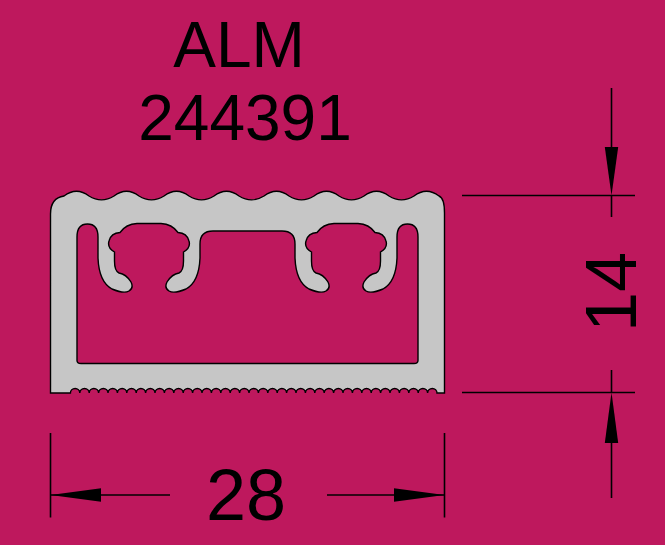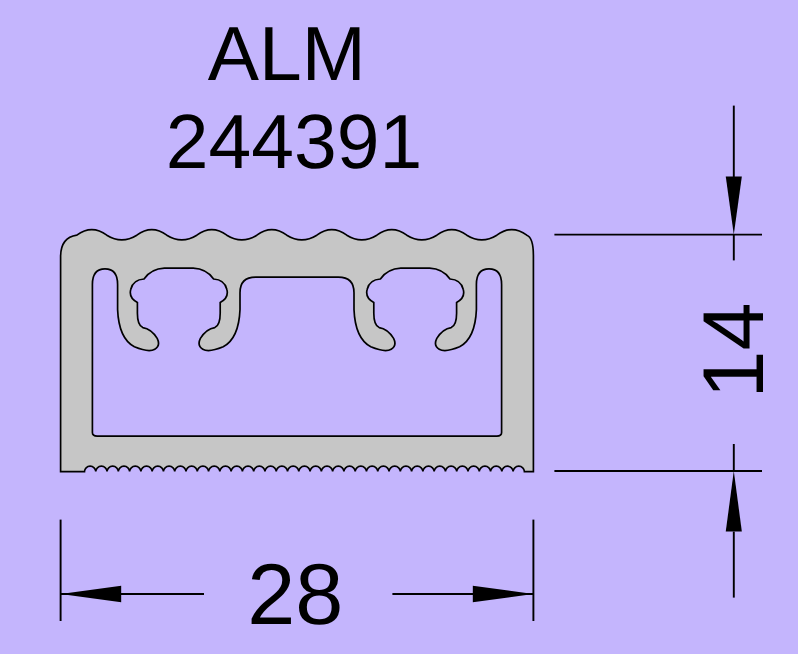--- a/index.html
+++ b/index.html
@@ -4,21 +4,21 @@
 <style>
   html, body {
     margin: 0;
     padding: 0;
     background: #ffffff;
   }
   .canvas {
     position: relative;
     width: 665px;
     height: 545px;
-    background: #c4b5fd;
+    background: #be185d;
     overflow: hidden;
     font-family: "Liberation Sans", sans-serif;
   }
   svg {
     display: block;
   }
   .title-text {
     font-family: "Liberation Sans", sans-serif;
     font-size: 64px;
     fill: #000000;

